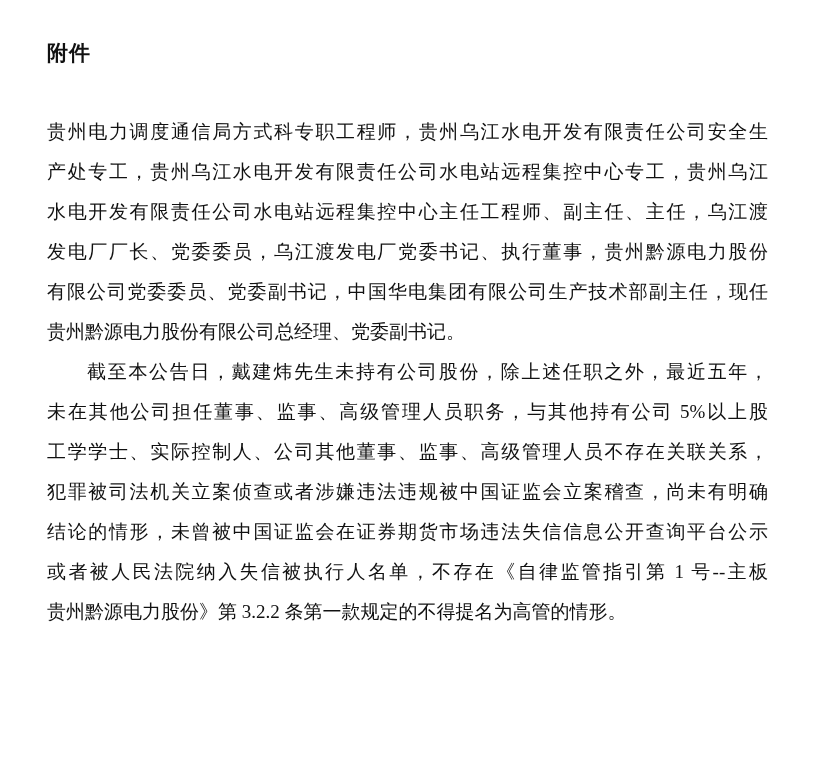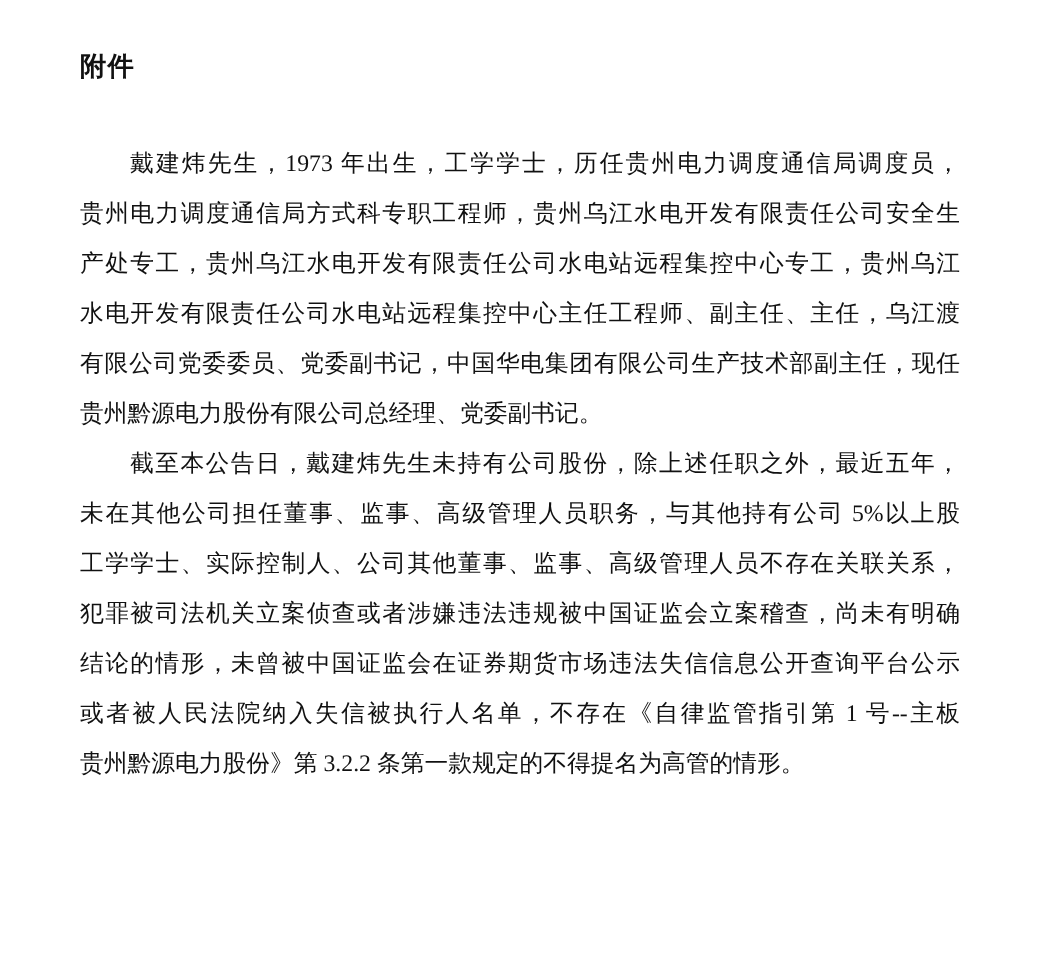--- a/index.html
+++ b/index.html
@@ -6,21 +6,21 @@
     margin: 0;
     padding: 0;
     background: #ffffff;
   }
   .page {
     position: relative;
     width: 832px;
     height: 766px;
     background: #ffffff;
     box-sizing: border-box;
-    padding: 40px 64px 0 64px;
+    padding: 40px 64px 0 47px;
     font-family: "Liberation Serif", "DejaVu Serif", serif;
     color: #111111;
     overflow: hidden;
   }
   .heading {
     font-size: 21px;
     font-weight: bold;
     line-height: 26px;
     margin: 0 0 46px 0;
     letter-spacing: 1px;
@@ -46,24 +46,24 @@
     text-align-last: left;
   }
 </style>
 </head>
 <body>
 
 <div class="page">
   <h1 class="heading">附件</h1>
 
   <div class="paragraph">
-      <div class="line indent">戴建炜先生，1973 年出生，工学学士，历任贵州电力调度通信局调度员，</div>
       <div class="line">贵州电力调度通信局方式科专职工程师，贵州乌江水电开发有限责任公司安全生</div>
       <div class="line">产处专工，贵州乌江水电开发有限责任公司水电站远程集控中心专工，贵州乌江</div>
       <div class="line">水电开发有限责任公司水电站远程集控中心主任工程师、副主任、主任，乌江渡</div>
+      <div class="line">发电厂厂长、党委委员，乌江渡发电厂党委书记、执行董事，贵州黔源电力股份</div>
       <div class="line">有限公司党委委员、党委副书记，中国华电集团有限公司生产技术部副主任，现任</div>
       <div class="line last">贵州黔源电力股份有限公司总经理、党委副书记。</div>
     </div>
 
   <div class="paragraph">
       <div class="line indent">截至本公告日，戴建炜先生未持有公司股份，除上述任职之外，最近五年，</div>
       <div class="line">未在其他公司担任董事、监事、高级管理人员职务，与其他持有公司 5%以上股</div>
       <div class="line">工学学士、实际控制人、公司其他董事、监事、高级管理人员不存在关联关系，</div>
       <div class="line">犯罪被司法机关立案侦查或者涉嫌违法违规被中国证监会立案稽查，尚未有明确</div>
       <div class="line">结论的情形，未曾被中国证监会在证券期货市场违法失信信息公开查询平台公示</div>

